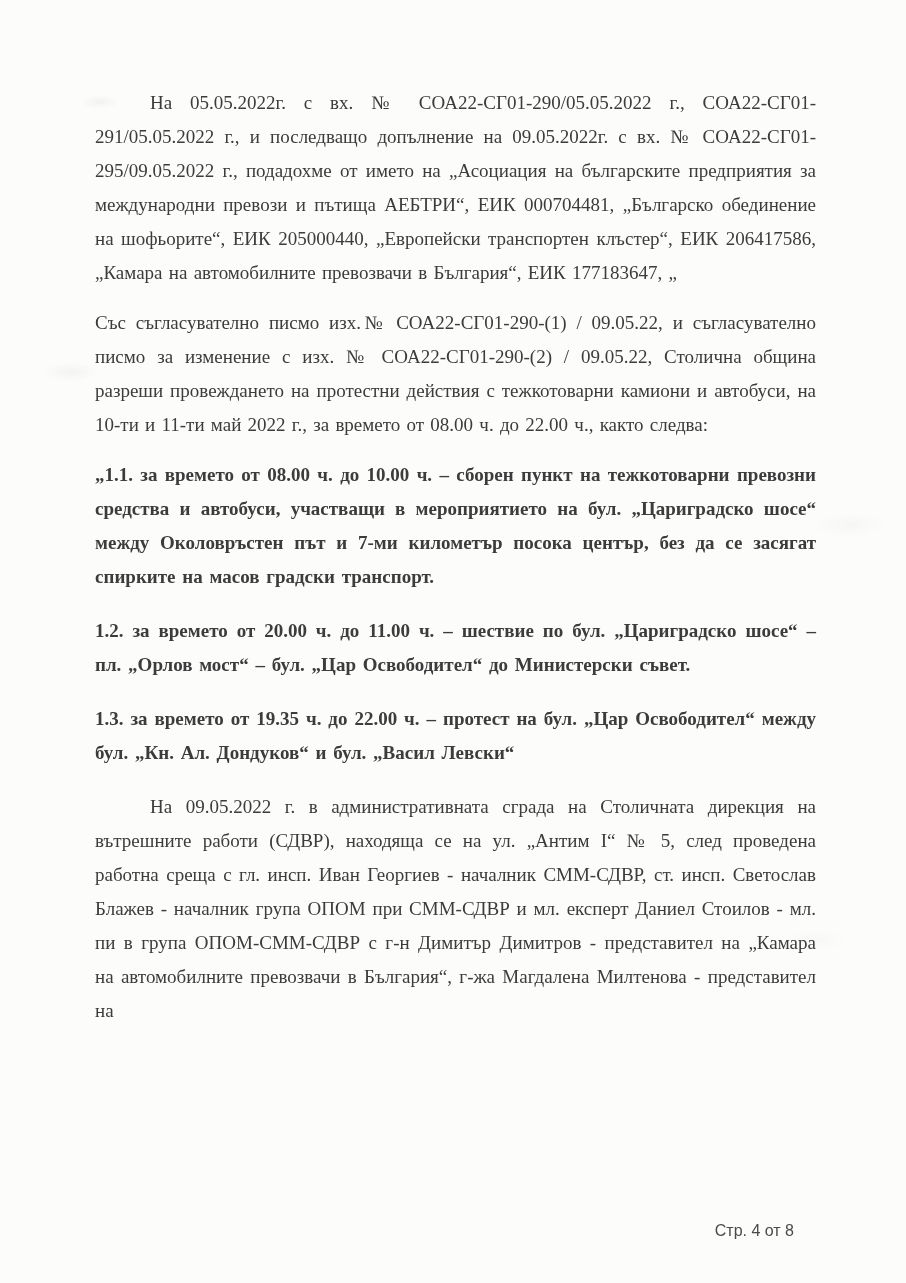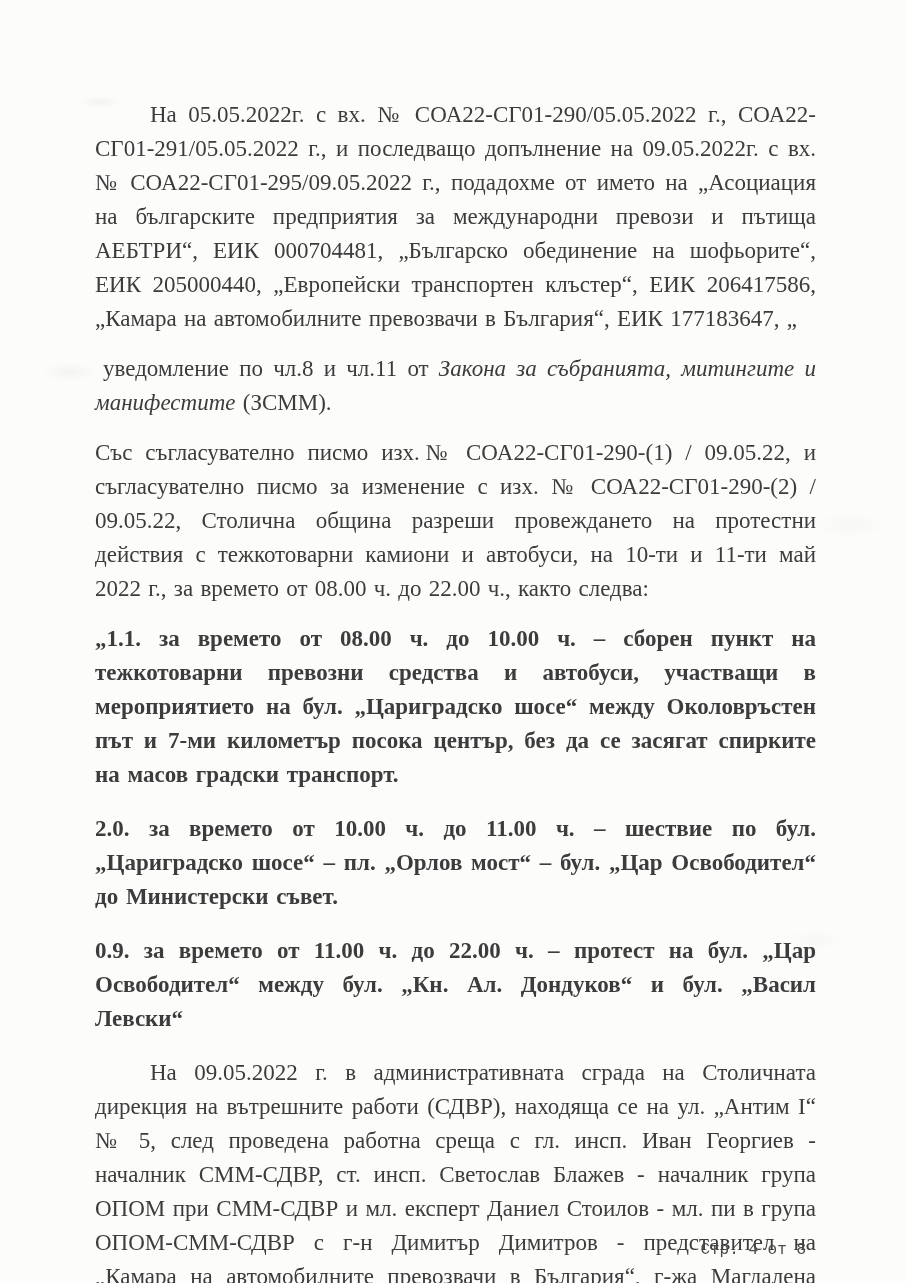--- a/index.html
+++ b/index.html
@@ -23,62 +23,60 @@
   }
   .scan-body {
     position: absolute;
     left: 95px;
     right: 90px;
     top: 86px;
     color: #3d3d3d;
     filter: blur(0.35px) contrast(1.02);
   }
   .para {
-    margin: 12px 0 16px 0;
-    font-size: 23px;
+    margin: 0 0 16px 0;
+    font-size: 19px;
     line-height: 34px;
     text-align: justify;
     word-spacing: 1.5px;
   }
   .para.indent { text-indent: 55px; }
   .para.small-indent { text-indent: 8px; }
   .para.item {
     font-weight: 700;
     margin-bottom: 20px;
     word-spacing: 2px;
   }
   .italic { font-style: italic; }
   .page-footer {
     position: absolute;
     top: 1222px;
-    right: 100px;
+    right: 112px;
     font-size: 16px;
     color: #4a4a4a;
     filter: blur(0.3px);
-    font-family: Liberation Mono, monospace;
-    margin-top: 19px;
+    font-family: Liberation Sans, sans-serif;
   }
 </style>
 </head>
 <body>
 
 <div class="page">
   <div class="scan-body">
 
     <p class="para indent">На 05.05.2022г. с  вх. № СОА22-СГ01-290/05.05.2022 г., СОА22-СГ01-291/05.05.2022 г., и последващо допълнение на 09.05.2022г. с вх. № СОА22-СГ01-295/09.05.2022 г., подадохме от името на „Асоциация на българските предприятия за международни превози и пътища АЕБТРИ“, ЕИК 000704481, „Българско обединение на шофьорите“, ЕИК 205000440, „Европейски транспортен клъстер“, ЕИК 206417586, „Камара на автомобилните превозвачи в България“, ЕИК 177183647, „</p>
 
-    <p class="para small-indent"><span>уведомление по чл.8 и чл.11 от </span><span class="italic">Закона за събранията, митингите и манифестите</span><span> (ЗСММ).</span></p>
 
     <p class="para">Със съгласувателно писмо изх.№ СОА22-СГ01-290-(1) / 09.05.22, и съгласувателно писмо за изменение с изх. № СОА22-СГ01-290-(2) / 09.05.22, Столична община разреши провеждането на протестни действия с тежкотоварни камиони и автобуси, на 10-ти и 11-ти май 2022 г., за времето от 08.00 ч. до 22.00 ч., както следва:</p>
 
     <p class="para item">„1.1. за времето от 08.00 ч. до 10.00 ч. – сборен пункт на тежкотоварни превозни средства и автобуси, участващи в мероприятието на бул. „Цариградско шосе“ между Околовръстен път и 7-ми километър посока център, без да се засягат спирките на масов градски транспорт.</p>
 
-    <p class="para item">2.0. за времето от 10.00 ч. до 11.00 ч. – шествие по бул. „Цариградско шосе“ – пл. „Орлов мост“ – бул. „Цар Освободител“ до Министерски съвет.</p>
+    <p class="para item">1.2. за времето от 20.00 ч. до 11.00 ч. – шествие по бул. „Цариградско шосе“ – пл. „Орлов мост“ – бул. „Цар Освободител“ до Министерски съвет.</p>
 
-    <p class="para item">0.9. за времето от 11.00 ч. до 22.00 ч. – протест на бул. „Цар Освободител“ между бул. „Кн. Ал. Дондуков“ и бул. „Васил Левски“</p>
+    <p class="para item">1.3. за времето от 19.35 ч. до 22.00 ч. – протест на бул. „Цар Освободител“ между бул. „Кн. Ал. Дондуков“ и бул. „Васил Левски“</p>
 
 
     <p class="para indent">На 09.05.2022 г. в административната сграда на Столичната дирекция на вътрешните работи (СДВР), находяща се на ул. „Антим I“ № 5, след проведена работна среща с гл. инсп. Иван Георгиев - началник СММ-СДВР, ст. инсп. Светослав Блажев - началник група ОПОМ при СММ-СДВР и мл. експерт Даниел Стоилов - мл. пи в група ОПОМ-СММ-СДВР с г-н Димитър Димитров - представител на „Камара на автомобилните превозвачи в България“, г-жа Магдалена Милтенова - представител на</p>
 
   </div>
 
   <div class="page-footer">Стр. 4 от 8</div>
 </div>
 
 </body></html>

